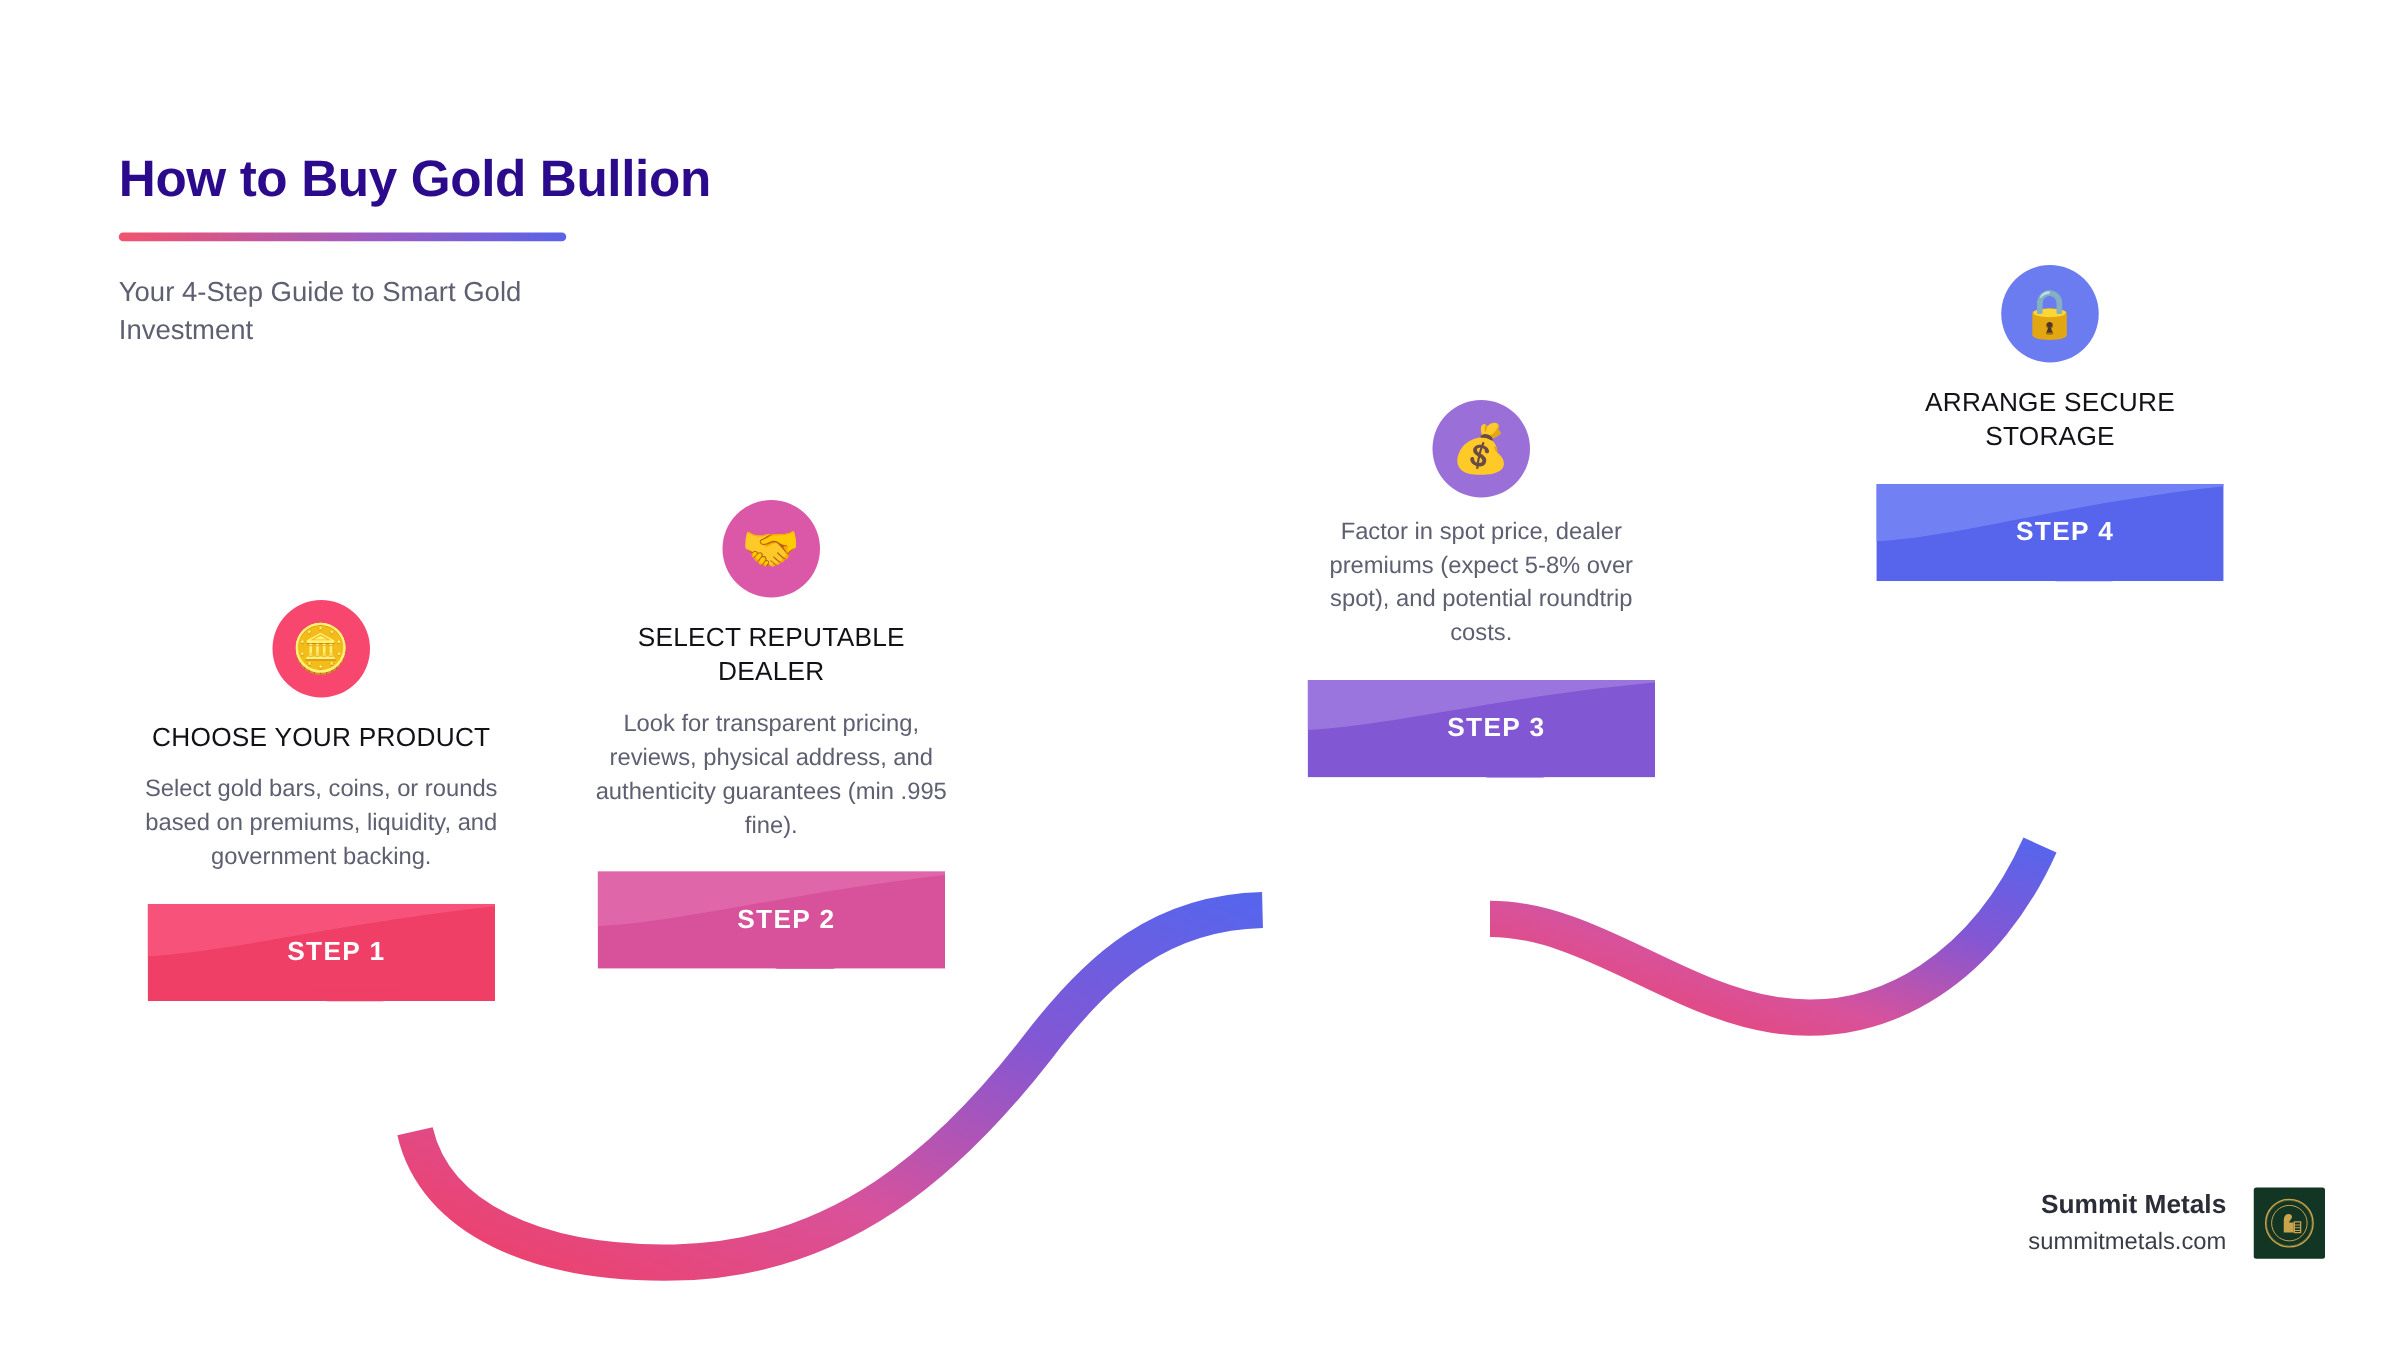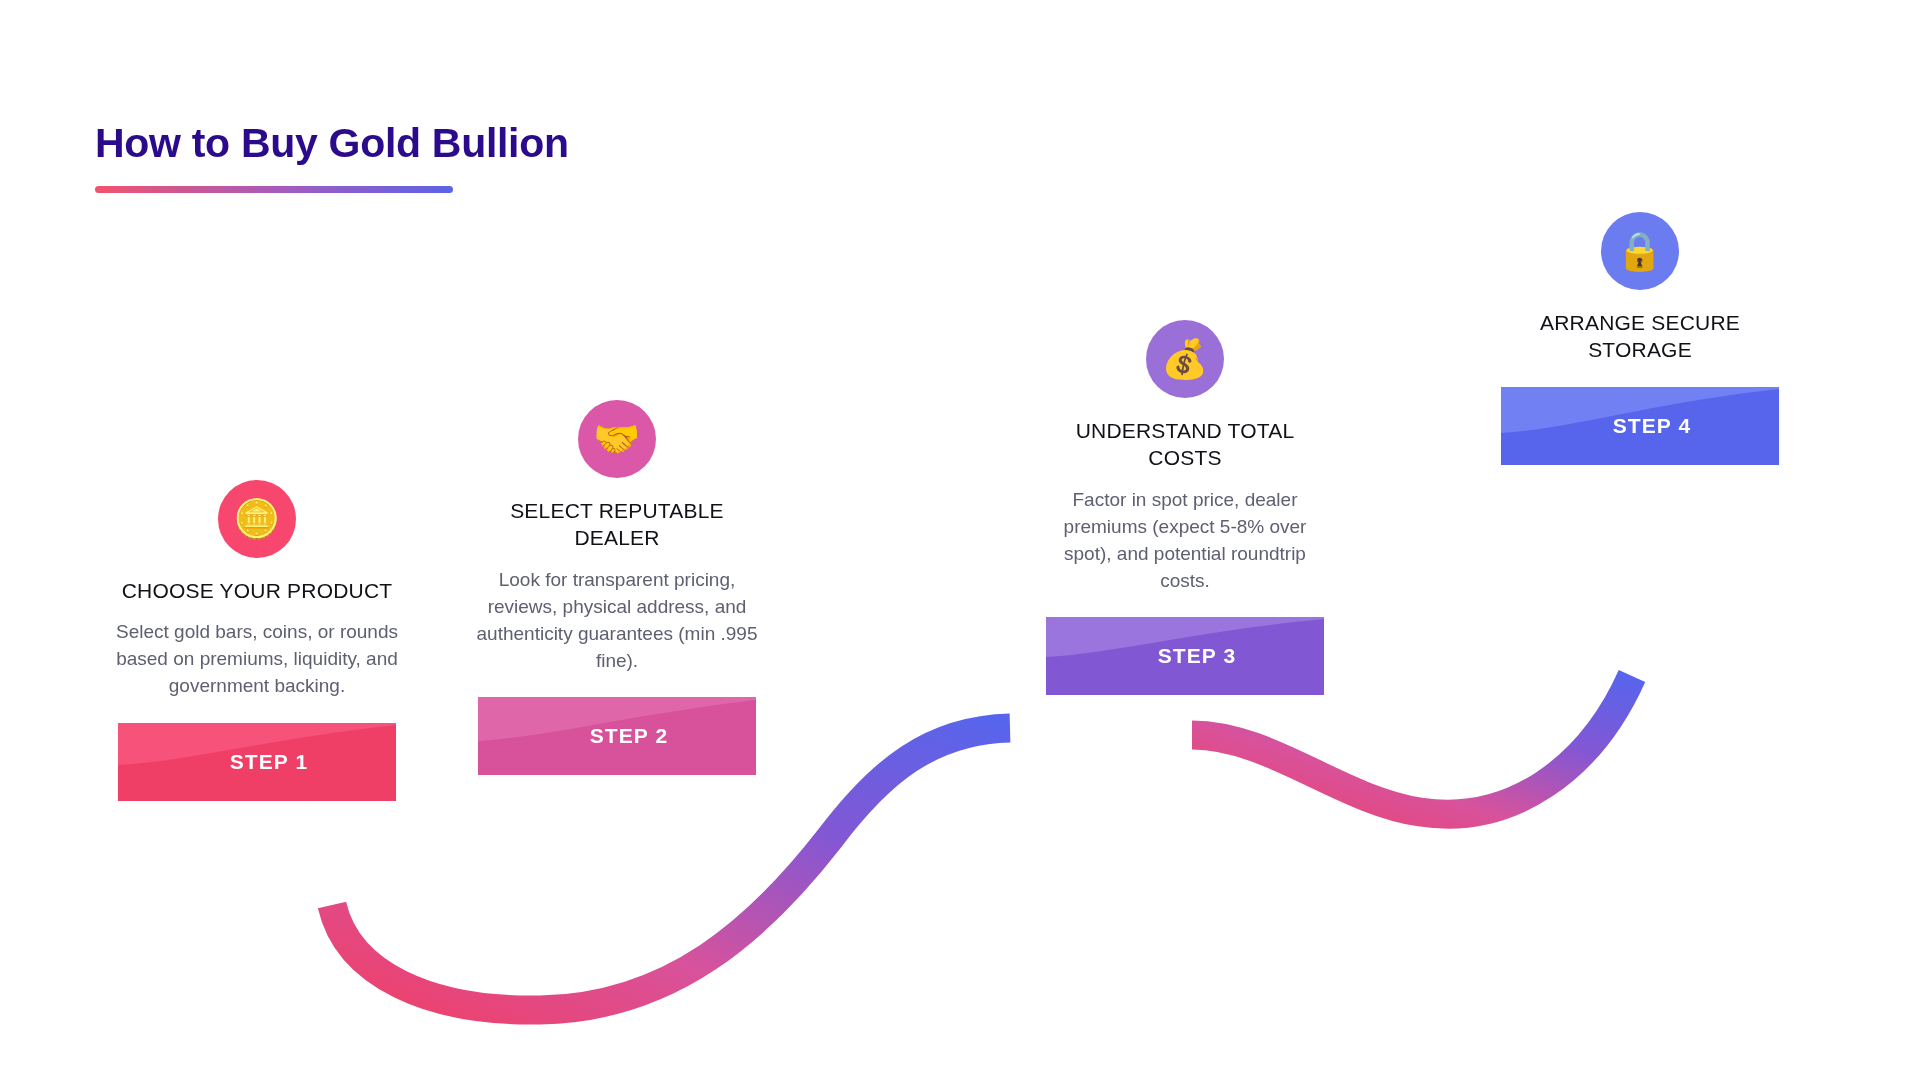--- a/index.html
+++ b/index.html
@@ -74,20 +74,21 @@
   }
 </style>
 </head>
 <body>
 
 <div id="stage">
 
   <div class="header">
     <div class="title" style="color: rgb(43, 11, 140);">How to Buy Gold Bullion</div>
     <div class="accent-bar" style="background: linear-gradient(90deg, rgb(242, 83, 109) 0%, rgb(160, 92, 192) 55%, rgb(90, 99, 232) 100%);"></div>
+    <div class="subtitle">Your 4-Step Guide to Smart Gold Investment</div>
   </div>
 
   <svg class="ribbon" viewBox="0 0 1920 1080" preserveAspectRatio="none">
     <defs>
       <linearGradient id="ribGrad" x1="0" y1="1" x2="1" y2="0" gradientUnits="objectBoundingBox">
         <stop offset="0" stop-color="#EF3F67"></stop>
         <stop offset="0.34" stop-color="#D8529B"></stop>
         <stop offset="0.68" stop-color="#8257D4"></stop>
         <stop offset="1" stop-color="#5765EC"></stop>
       </linearGradient>
@@ -140,21 +141,20 @@
       <svg class="notch" style="left:128px; top:70px; width:74px; height:22px;" viewBox="0 0 74 22">
         <path d="M0,0 L74,0 L40,21 Z" fill="#D8529B"></path>
       </svg>
     </div>
   </div>
 
   <div class="step" id="step3" style="left:1020px; top:320px;">
     <div class="icon-wrap">
       <div class="icon-circle" style="background: rgb(155, 111, 216);">💰</div>
     </div>
-    <div class="step-head">UNDERSTAND TOTAL COSTS</div>
     <div class="step-desc">Factor in spot price, dealer premiums (expect 5-8% over spot), and potential roundtrip costs.</div>
     <div class="banner">
       <svg viewBox="0 0 278 78" preserveAspectRatio="none">
         <rect x="0" y="0" width="278" height="78" fill="#8257D4"></rect>
         <path d="M0,40 C70,36 150,14 278,2 L278,0 L0,0 Z" fill="#9E7ADE" opacity="0.85"></path>
       </svg>
       <div class="bnr-label">STEP 3</div>
       <svg class="notch" style="left:128px; top:70px; width:74px; height:22px;" viewBox="0 0 74 22">
         <path d="M0,0 L74,0 L40,21 Z" fill="#8257D4"></path>
       </svg>
@@ -171,14 +171,30 @@
         <rect x="0" y="0" width="278" height="78" fill="#5765EC"></rect>
         <path d="M0,46 C70,42 150,16 278,2 L278,0 L0,0 Z" fill="#7686F4" opacity="0.85"></path>
       </svg>
       <div class="bnr-label">STEP 4</div>
       <svg class="notch" style="left:128px; top:70px; width:74px; height:22px;" viewBox="0 0 74 22">
         <path d="M0,0 L74,0 L40,21 Z" fill="#5765EC"></path>
       </svg>
     </div>
   </div>
 
+  <div class="footer">
+    <div class="footer-text">
+      <div class="brand-name">Summit Metals</div>
+      <div class="brand-url">summitmetals.com</div>
+    </div>
+    <div class="logo-tile" style="background: rgb(18, 53, 36);">
+      <svg width="49" height="49" viewBox="0 0 49 49">
+        <circle cx="24.5" cy="24.5" r="19" fill="none" stroke="#C9A44C" stroke-width="1.1"></circle>
+        <circle cx="24.5" cy="24.5" r="14.2" fill="none" stroke="#C9A44C" stroke-width="0.8"></circle>
+        <path d="M20 32 L20 22 C20 18.5 22.5 16.5 25 17.4 C26.6 18 27 19.6 26.2 20.8 L24 24 L28 24 L28 32 Z" fill="#C9A44C"></path>
+        <path d="M28.5 32 L28.5 23.5 L33.5 23.5 L33.5 32 Z" fill="none" stroke="#C9A44C" stroke-width="1"></path>
+        <path d="M28.5 26 L33.5 26 M28.5 28.2 L33.5 28.2 M28.5 30.4 L33.5 30.4" stroke="#C9A44C" stroke-width="0.9"></path>
+        <circle cx="24.5" cy="24.5" r="18.2" fill="none" stroke="#C9A44C" stroke-width="0.5" opacity="0.7"></circle>
+      </svg>
+    </div>
+  </div>
 
 </div>
 
 </body></html>

